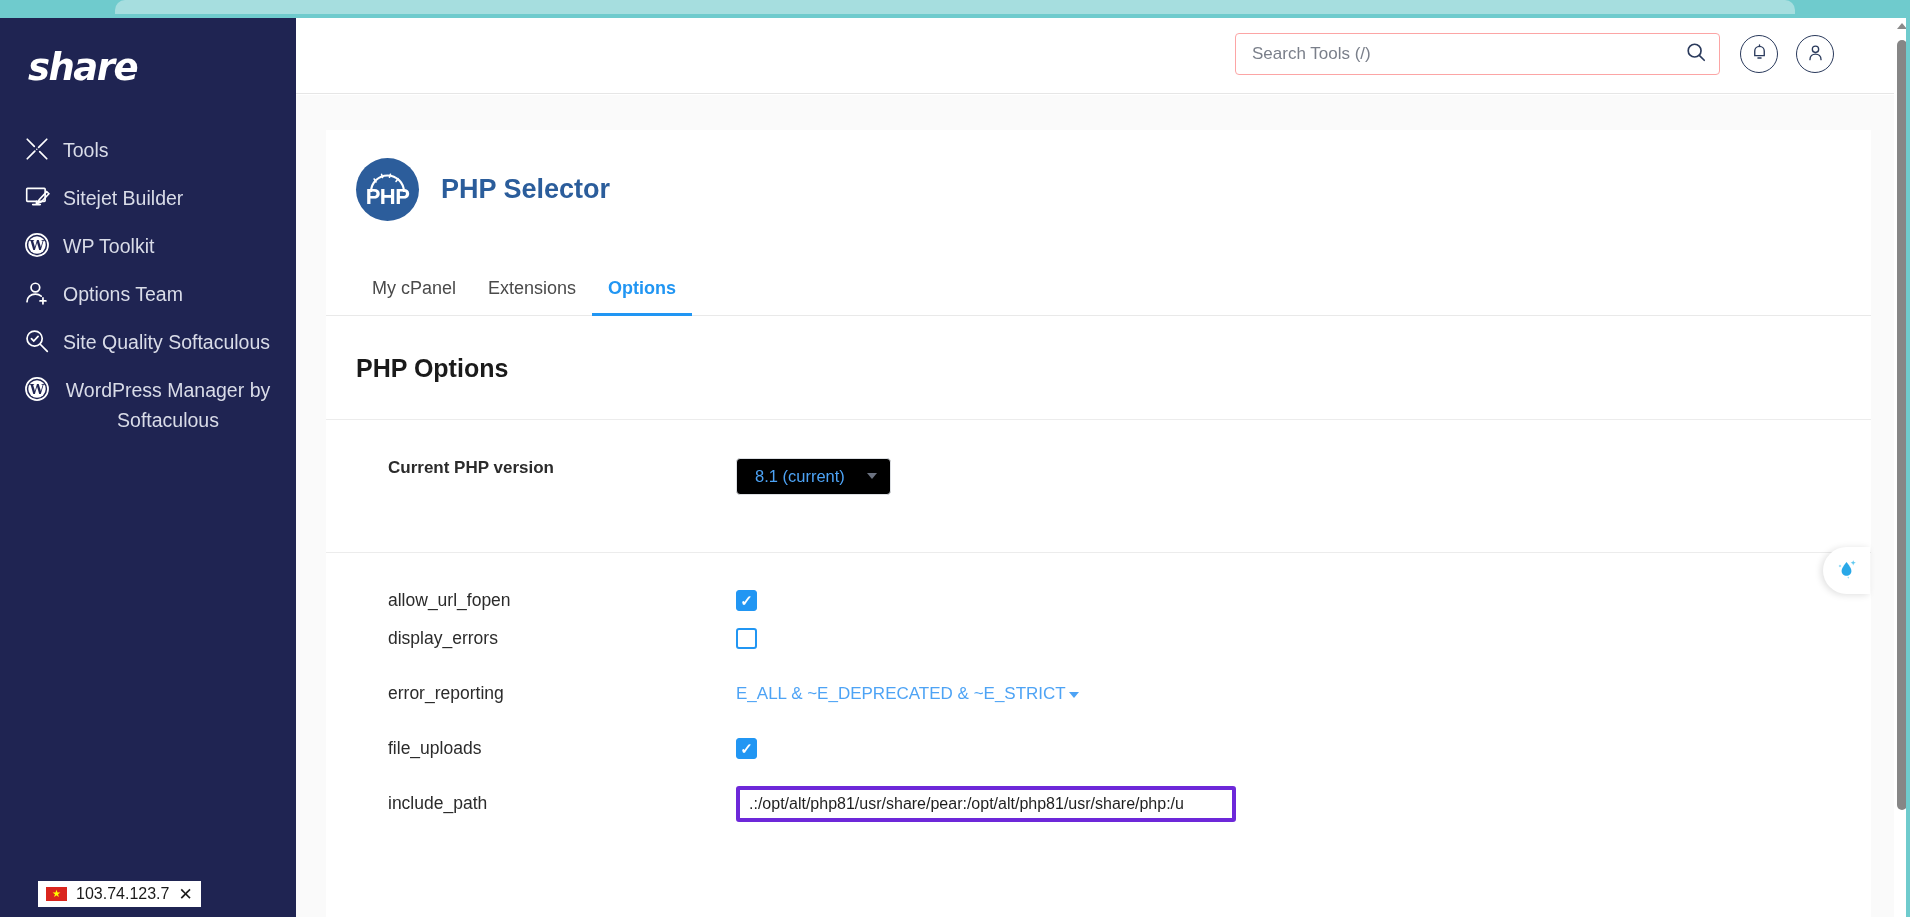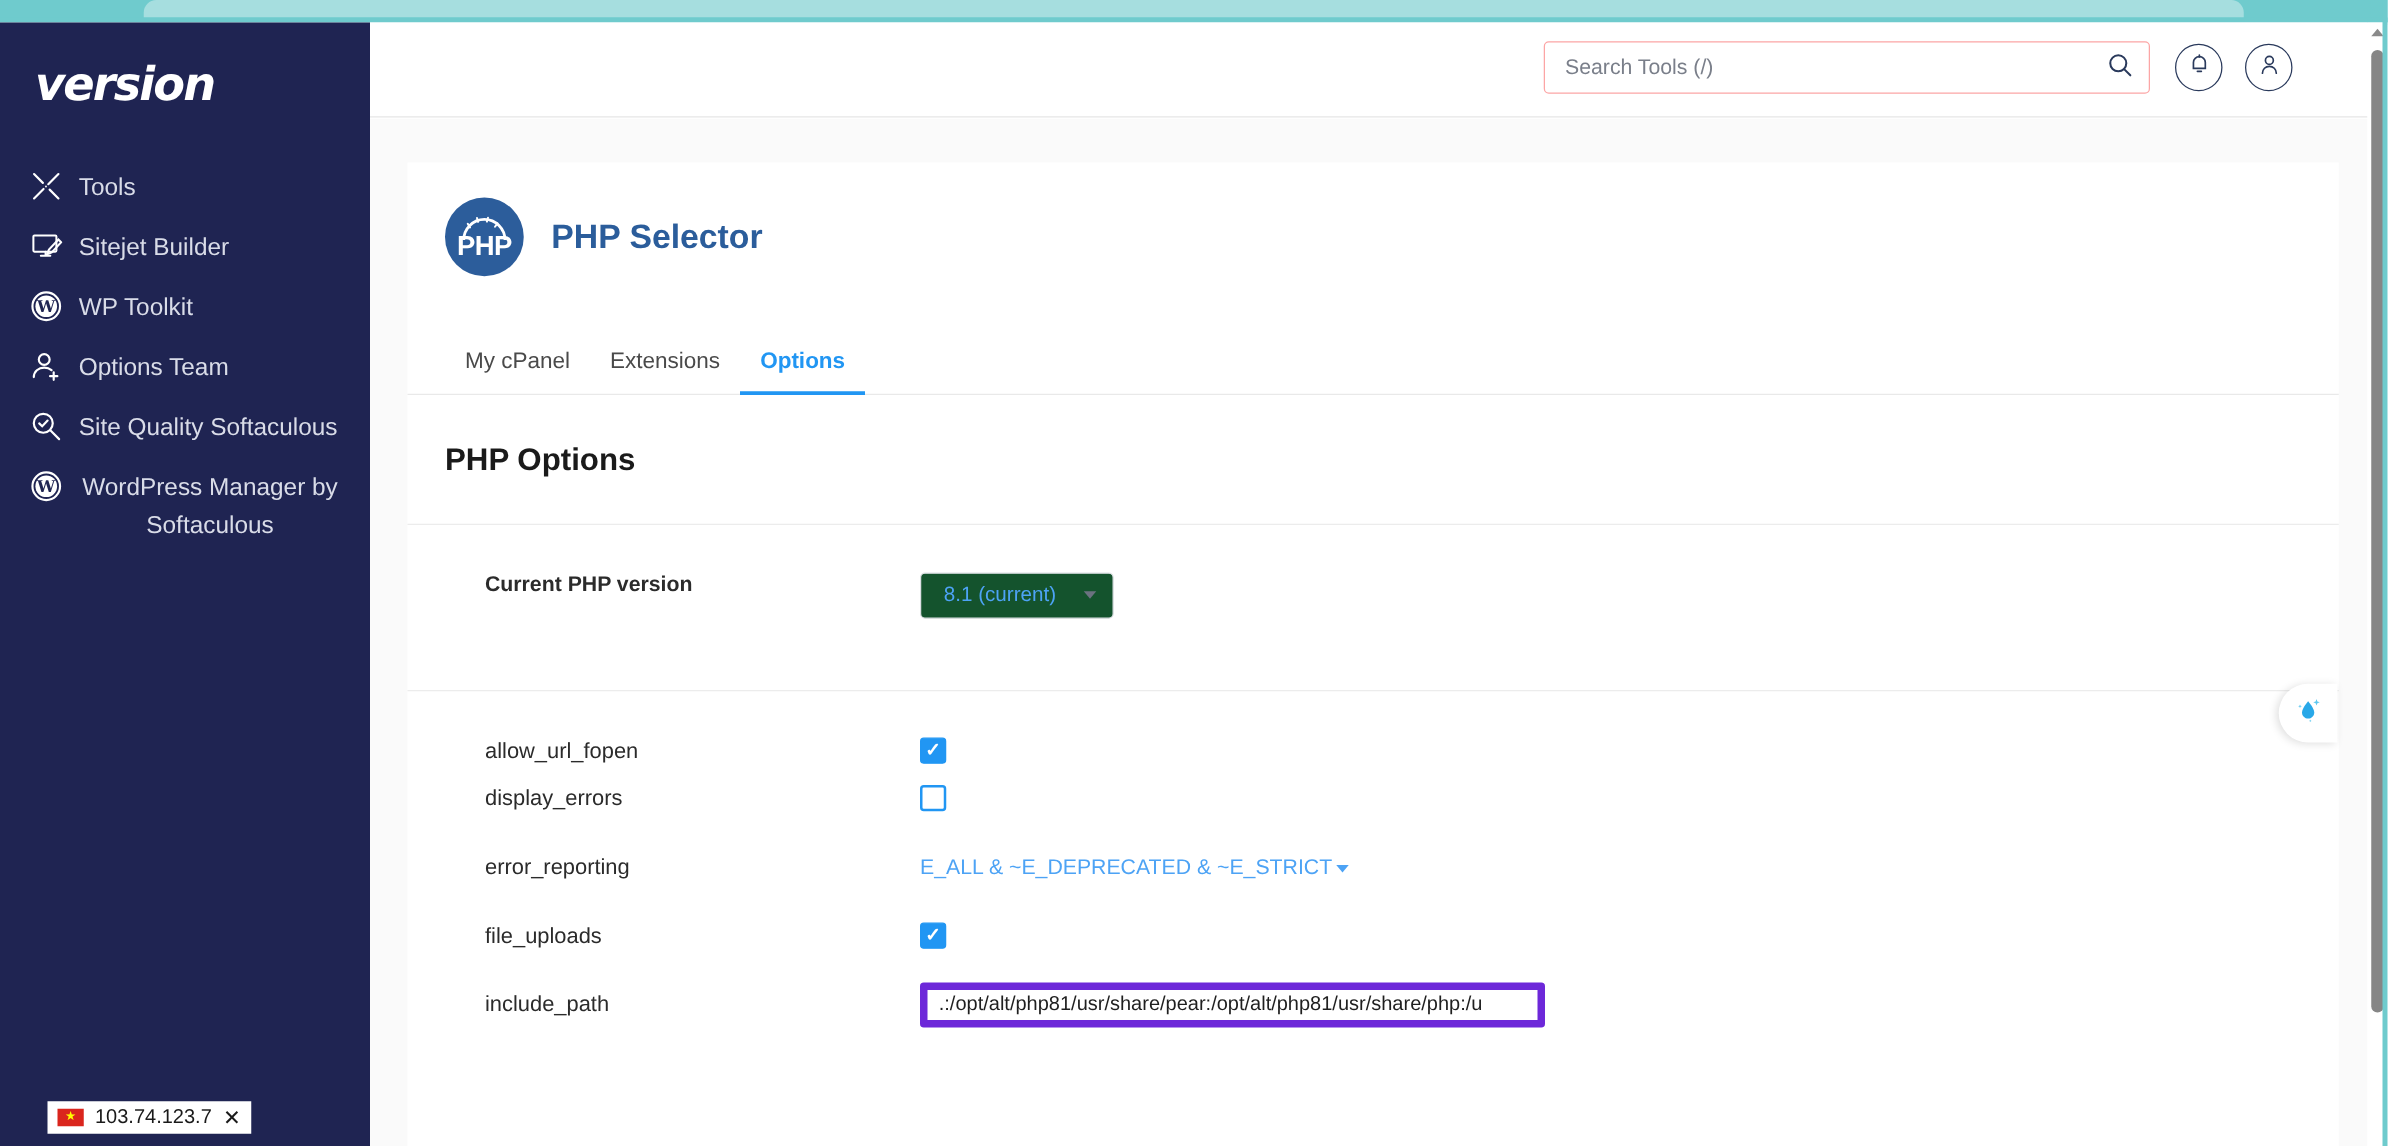--- a/index.html
+++ b/index.html
@@ -214,21 +214,21 @@
     color: #2b2b2b;
   }
   .opt-label.bold { font-weight: 700; font-size: 17px; }
 
   .select-box {
     width: 155px; height: 37px;
     border: 1px solid #dcdfe3;
     border-radius: 4px;
     display: flex; align-items: center; justify-content: space-between;
     padding: 0 13px 0 18px;
-    background: #14532d;
+    background: #000000;
     cursor: pointer;
     margin-top: 16px;
   }
   .select-value { font-size: 16.5px; color: #4da3f5; }
   .caret-tri {
     width: 0; height: 0;
     border-left: 5.5px solid transparent;
     border-right: 5.5px solid transparent;
     border-top: 6.5px solid #6b7280;
   }
@@ -250,21 +250,21 @@
     display: inline-flex; align-items: center; gap: 3px;
   }
   .caret-tri.blue {
     border-top-color: #4da3f5;
     border-left-width: 5px; border-right-width: 5px; border-top-width: 6px;
     margin-top: 3px;
   }
 
   .text-input {
     width: 500px; height: 36px;
-    border: 6px solid #6d28d9;
+    border: 4px solid #6d28d9;
     border-radius: 3px;
     padding: 0 9px;
     font-size: 16px;
     color: #1f1f1f;
     font-family: "Liberation Sans", sans-serif;
     outline: none;
     background: #fff;
   }
 
   
@@ -312,21 +312,21 @@
 <body>
 
 <div class="chrome-bar">
   <div class="chrome-tab"></div>
 </div>
 <div class="chrome-underline"></div>
 
 <div class="app">
 
   <aside class="sidebar">
-    <div class="cpanel-logo">version</div>
+    <div class="cpanel-logo">share</div>
 
     <nav class="nav">
 
       <div class="nav-item">
         <span class="nav-icon">
           <svg width="26" height="26" viewBox="0 0 24 24" fill="none" stroke="#ffffff" stroke-width="1.6" stroke-linecap="round">
             <path d="M3 3 L9.5 9.5 M14.5 14.5 L21 21"></path>
             <path d="M21 3 L13.5 10.5 M10 14 L3 21"></path>
             <circle cx="11.8" cy="12.2" r="0.7" fill="#fff" stroke="none"></circle>
           </svg>

